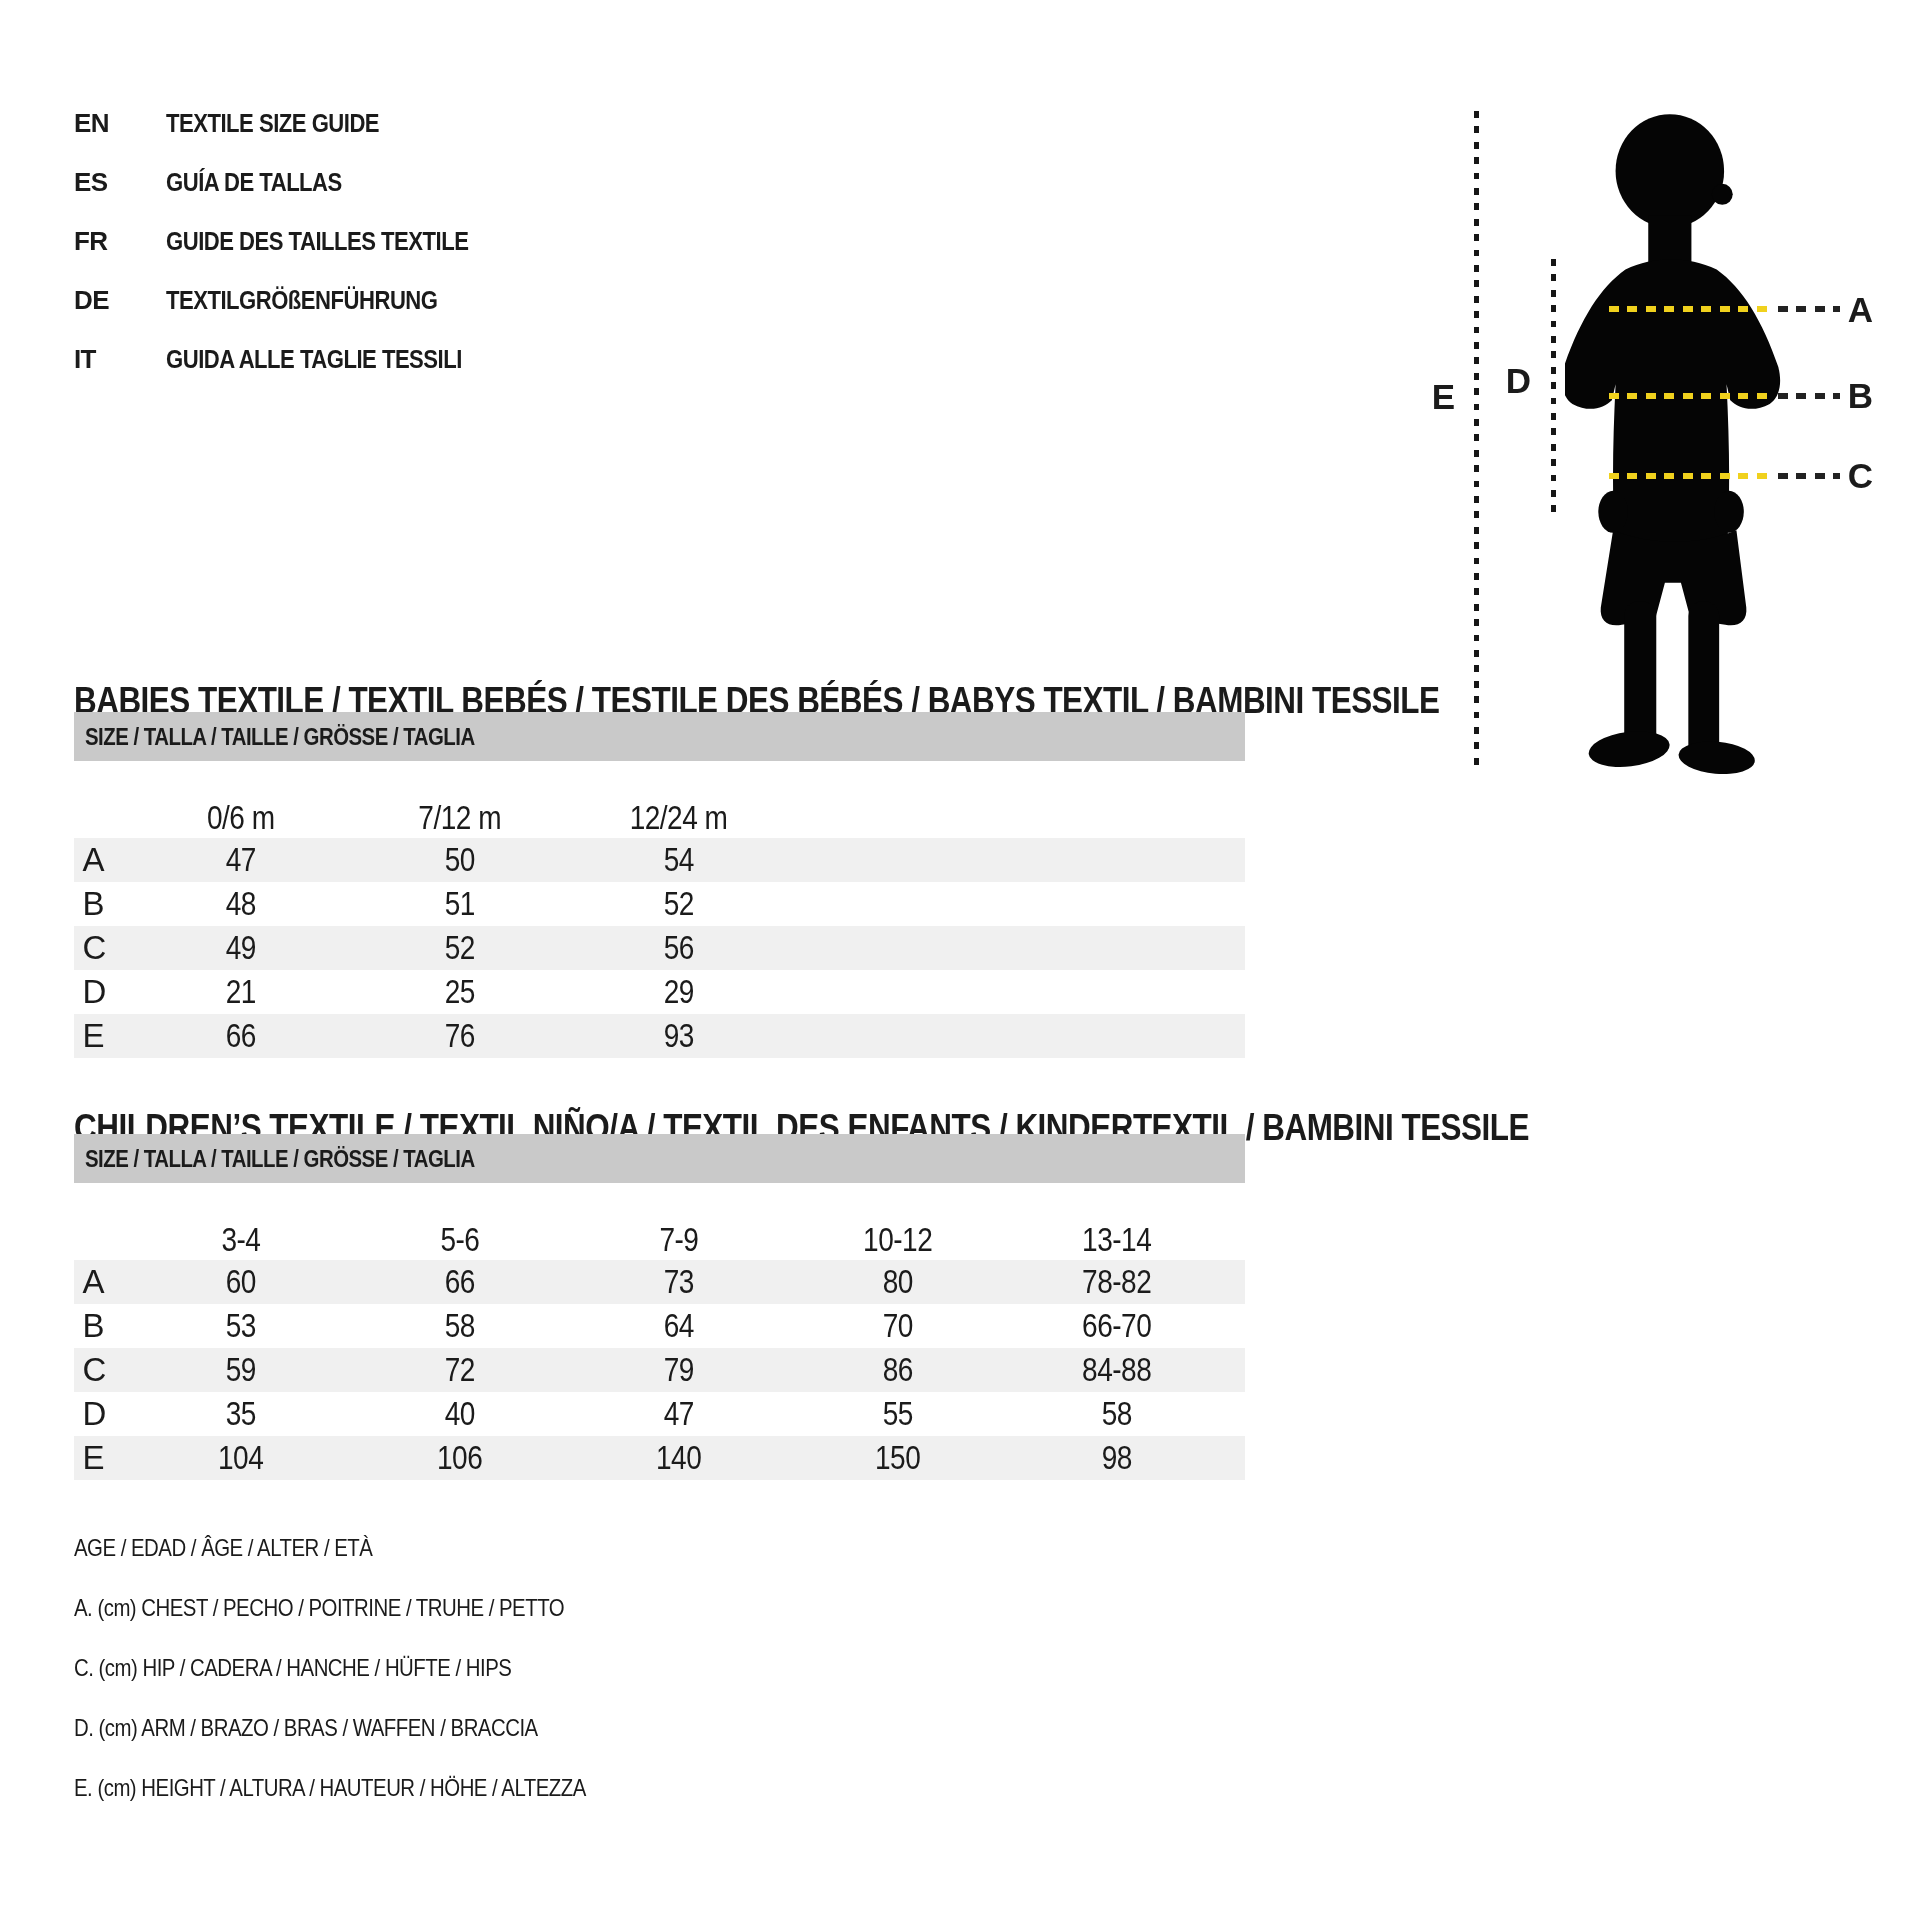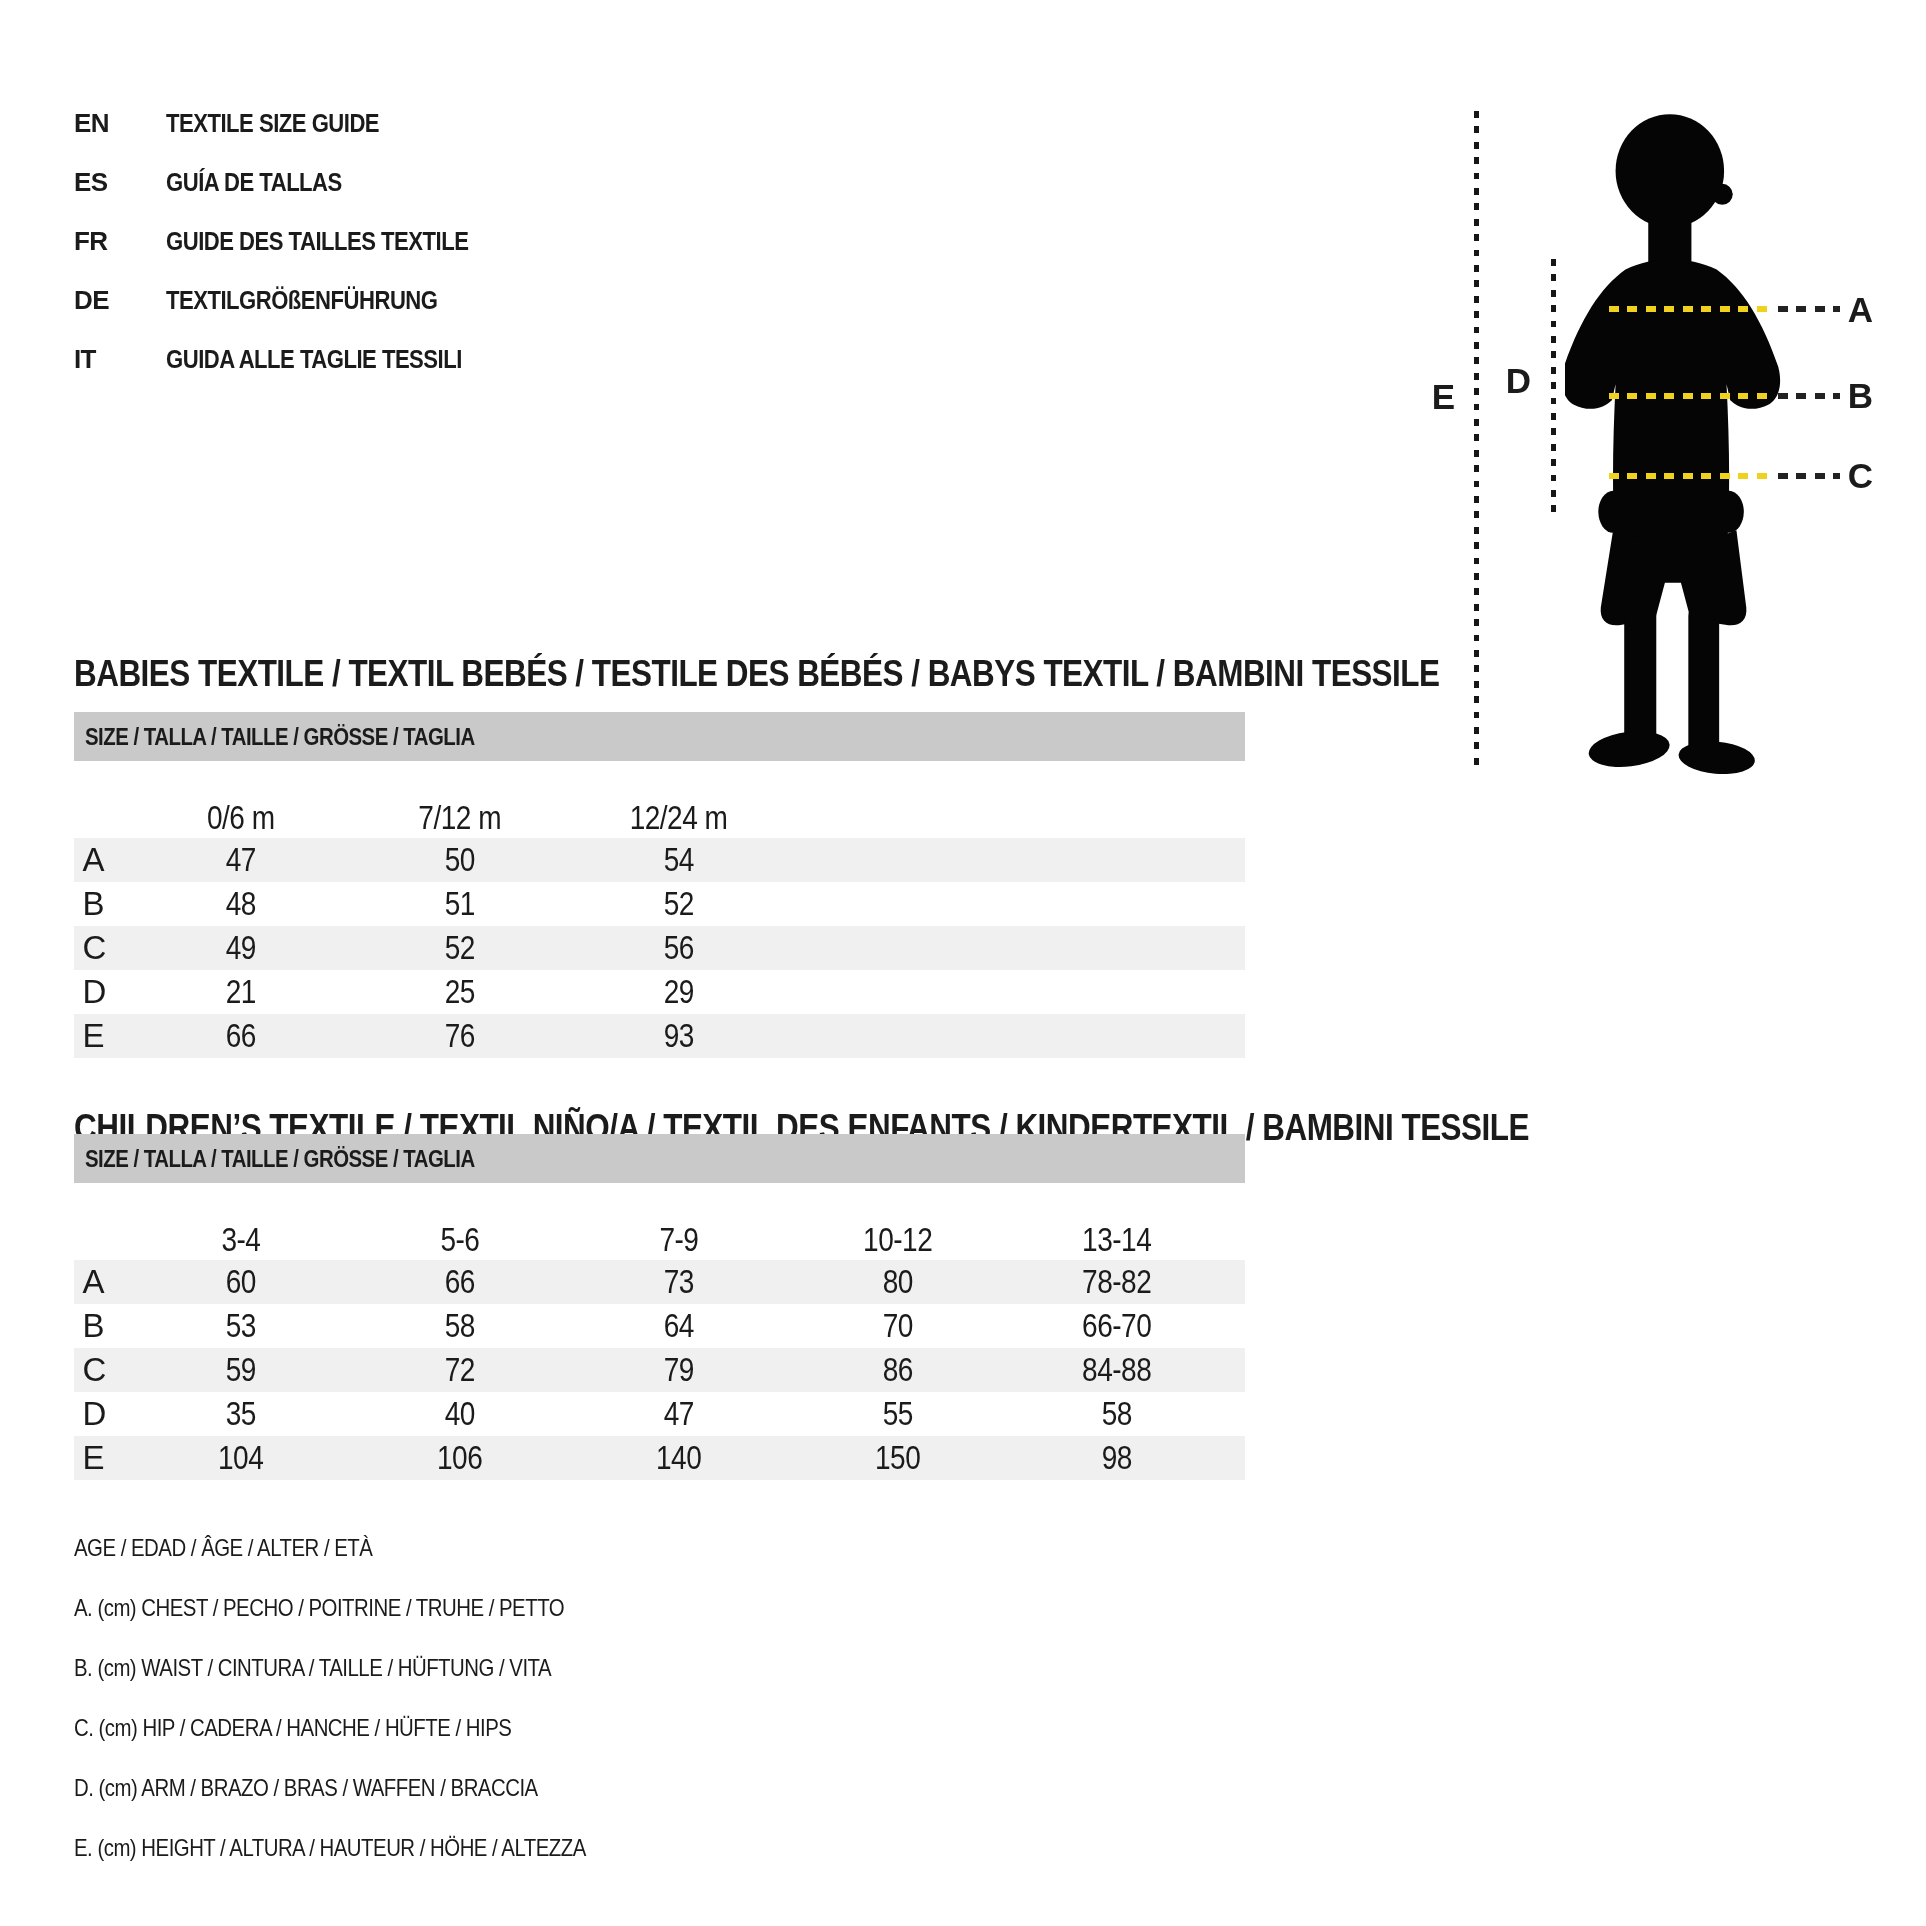--- a/index.html
+++ b/index.html
@@ -11,21 +11,21 @@
   .condc{display:inline-block;transform:scaleX(0.85);transform-origin:50% 50%;white-space:nowrap;}
 
   
   .langs{position:absolute;left:74px;top:94px;}
   .lang-row{display:flex;height:59px;align-items:center;font-size:26px;font-weight:700;}
   .lang-code{width:92px;flex:0 0 92px;}
   .lang-title{white-space:nowrap;}
 
   
   .heading{position:absolute;left:74px;font-size:37px;font-weight:700;line-height:52px;white-space:nowrap;}
-  .babies-heading{top:624px;margin-top:24px;}
+  .babies-heading{top:651px;margin-top:24px;}
   .children-heading{top:1071px;}
 
   
   .size-table{position:absolute;left:74px;width:1171px;}
   .babies-table{top:712px;}
   .children-table{top:1134px;}
   .bar{height:49px;line-height:49px;background:#c9c9c9;font-size:24px;font-weight:700;padding-left:11px;}
   .trow{display:grid;align-items:center;}
   .g3{grid-template-columns:57px repeat(3,219px) 1fr;}
   .g5{grid-template-columns:57px repeat(5,219px) 1fr;}
@@ -249,20 +249,19 @@
       <div class="tcell"><span class="condc">140</span></div>
       <div class="tcell"><span class="condc">150</span></div>
       <div class="tcell"><span class="condc">98</span></div>
       <div></div>
     </div>
   </div>
 
   <section class="legend">
     <div class="legend-line"><span class="cond">AGE / EDAD / ÂGE / ALTER / ETÀ</span></div>
     <div class="legend-line"><span class="cond">A. (cm) CHEST / PECHO / POITRINE / TRUHE / PETTO</span></div>
-    <div class="legend-line"><span class="cond">B. (cm) WAIST / CINTURA / TAILLE / HÜFTUNG / VITA</span></div>
     <div class="legend-line"><span class="cond">C. (cm) HIP / CADERA / HANCHE / HÜFTE / HIPS</span></div>
     <div class="legend-line"><span class="cond">D. (cm) ARM / BRAZO / BRAS / WAFFEN / BRACCIA</span></div>
     <div class="legend-line"><span class="cond">E. (cm) HEIGHT / ALTURA / HAUTEUR / HÖHE / ALTEZZA</span></div>
   </section>
 
 </div>
 
 
 </body></html>

